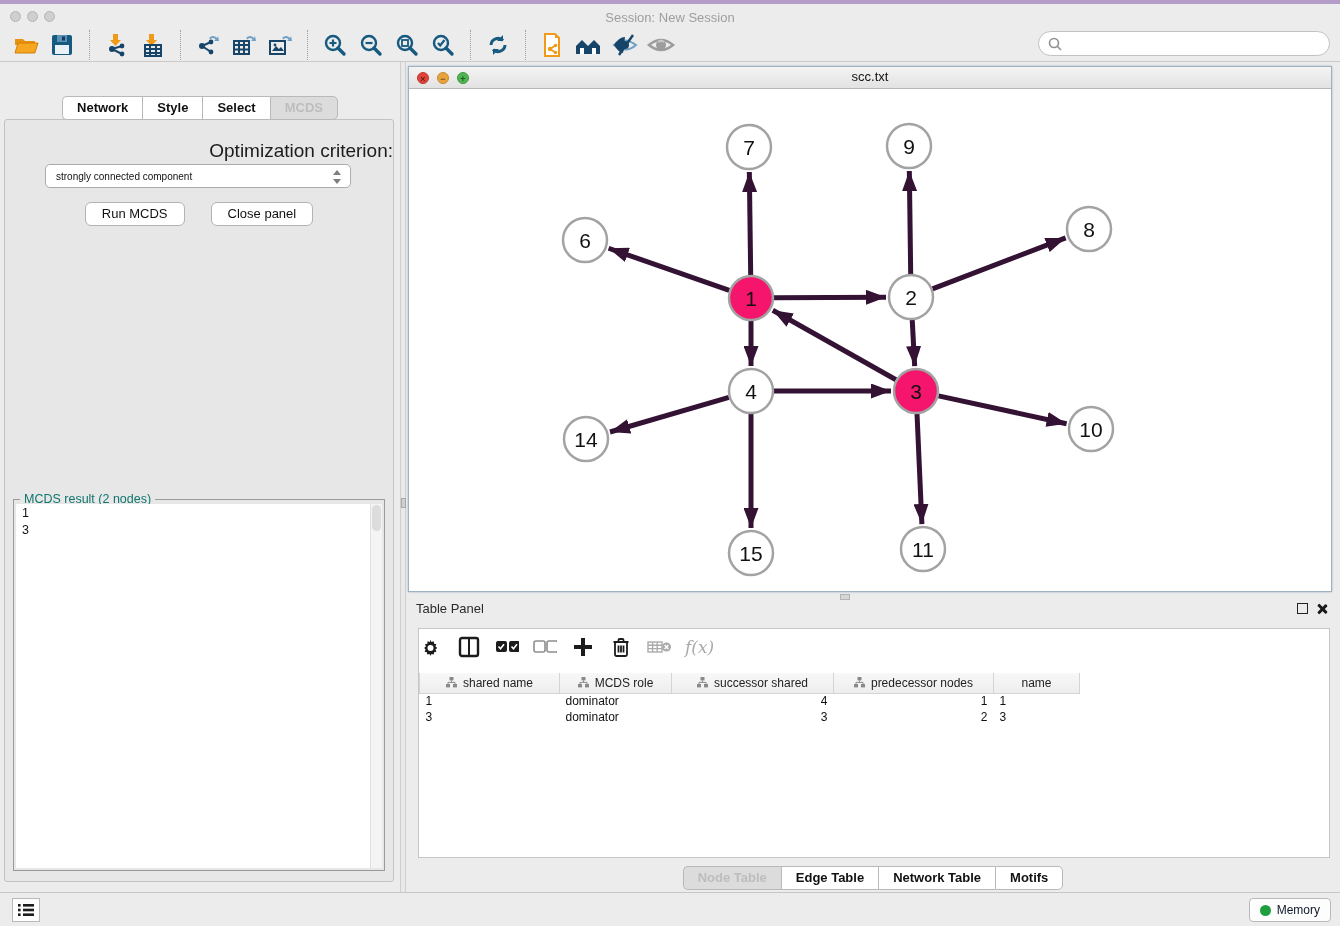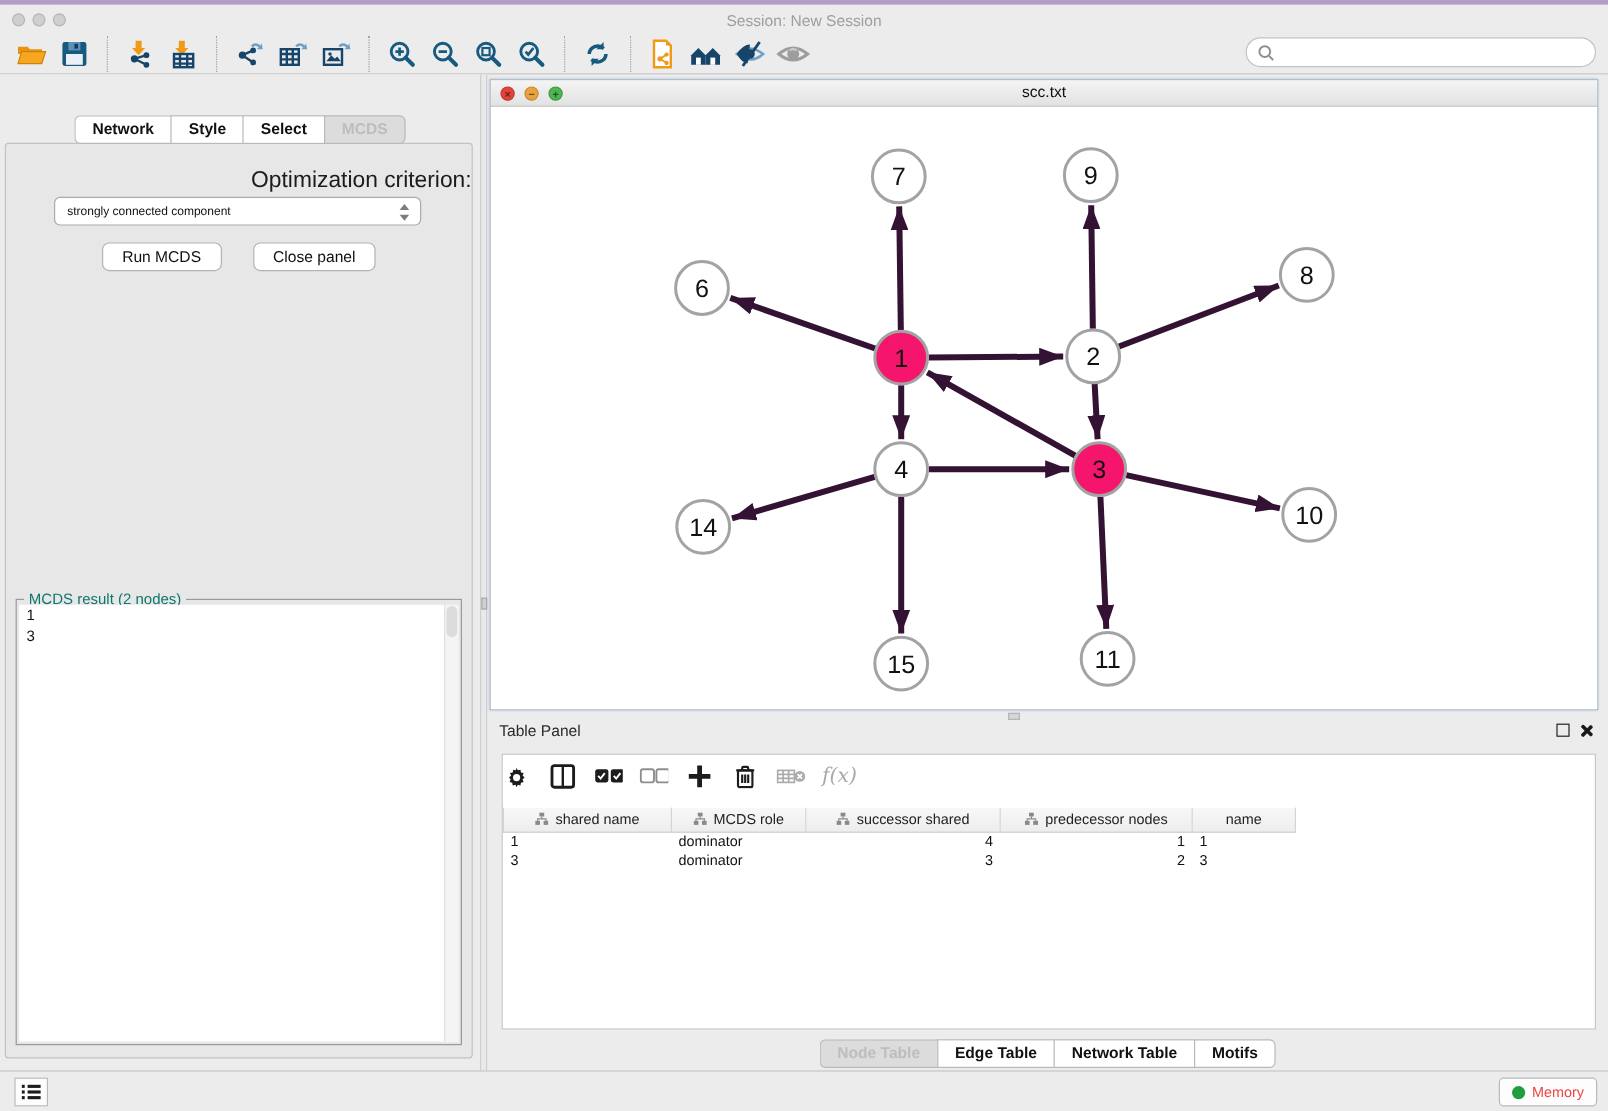--- a/index.html
+++ b/index.html
@@ -82,21 +82,21 @@
   .tbl table{border-collapse:collapse;width:660px;table-layout:fixed;}
   .tbl th{background:linear-gradient(#f8f8f8,#ededed);border:1px solid #d4d4d4;border-top:none;font-size:12px;font-weight:normal;color:#222;height:20px;padding:0 4px;white-space:nowrap;overflow:hidden;}
   .tbl th .hwrap{display:flex;align-items:center;justify-content:center;gap:6px;}
   .tbl td{font-size:12px;color:#111;height:16px;padding:0 6px;white-space:nowrap;}
   .tbl td.num{text-align:right;}
   .tp-tabs{position:absolute;left:0;right:0;top:270px;display:flex;justify-content:center;}
 
   
   .statusbar{position:absolute;left:0;bottom:0;width:100%;height:34px;background:#ececec;border-top:1px solid #c6c6c6;}
   .task-btn{position:absolute;left:12px;top:5px;width:28px;height:24px;background:#fdfdfd;border:1px solid #b9b9b9;display:flex;align-items:center;justify-content:center;}
-  .mem-btn{position:absolute;right:9px;top:5px;height:24px;background:#fdfdfd;border:1px solid #b9b9b9;border-radius:4px;display:flex;align-items:center;gap:6px;padding:0 10px;font-size:12px;color:#ef4444;}
+  .mem-btn{position:absolute;right:9px;top:5px;height:24px;background:#fdfdfd;border:1px solid #b9b9b9;border-radius:4px;display:flex;align-items:center;gap:6px;padding:0 10px;font-size:12px;color:#0f172a;}
   .mem-dot{width:11px;height:11px;border-radius:50%;}
 </style>
 </head>
 <body>
 
 <div class="window">
   <div class="top-strip"></div>
 
   <div class="titlebar">
     <div class="traffic gray" style="left:10px"></div>

